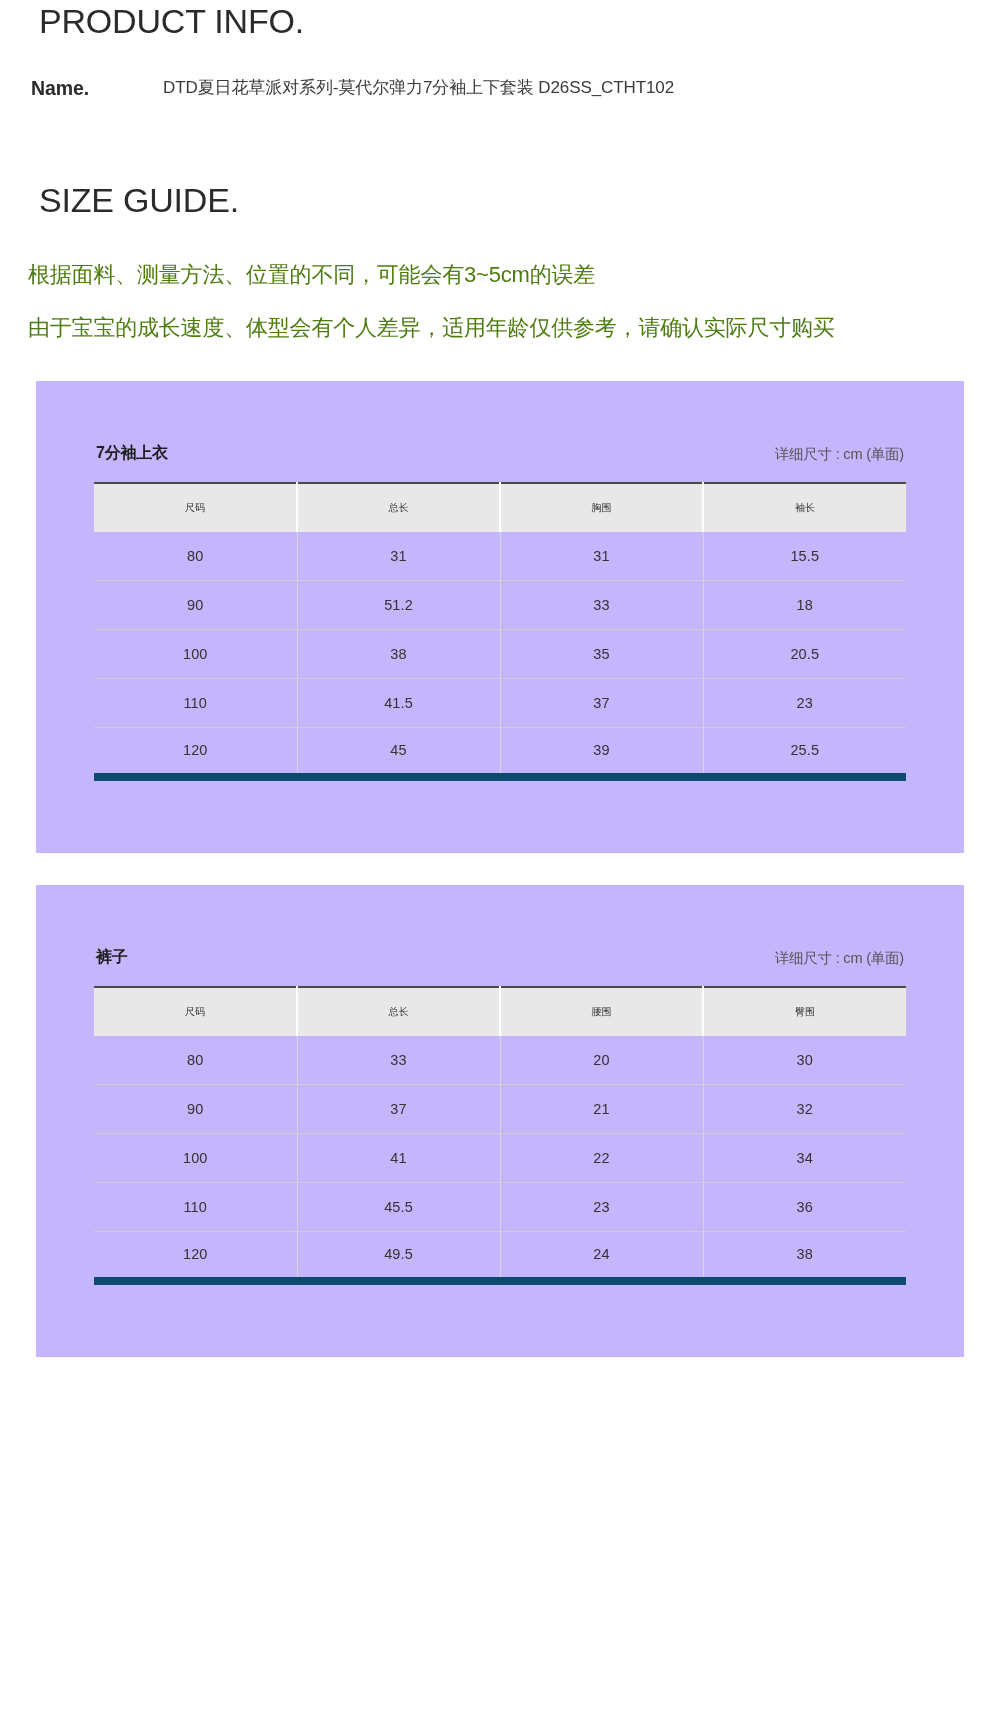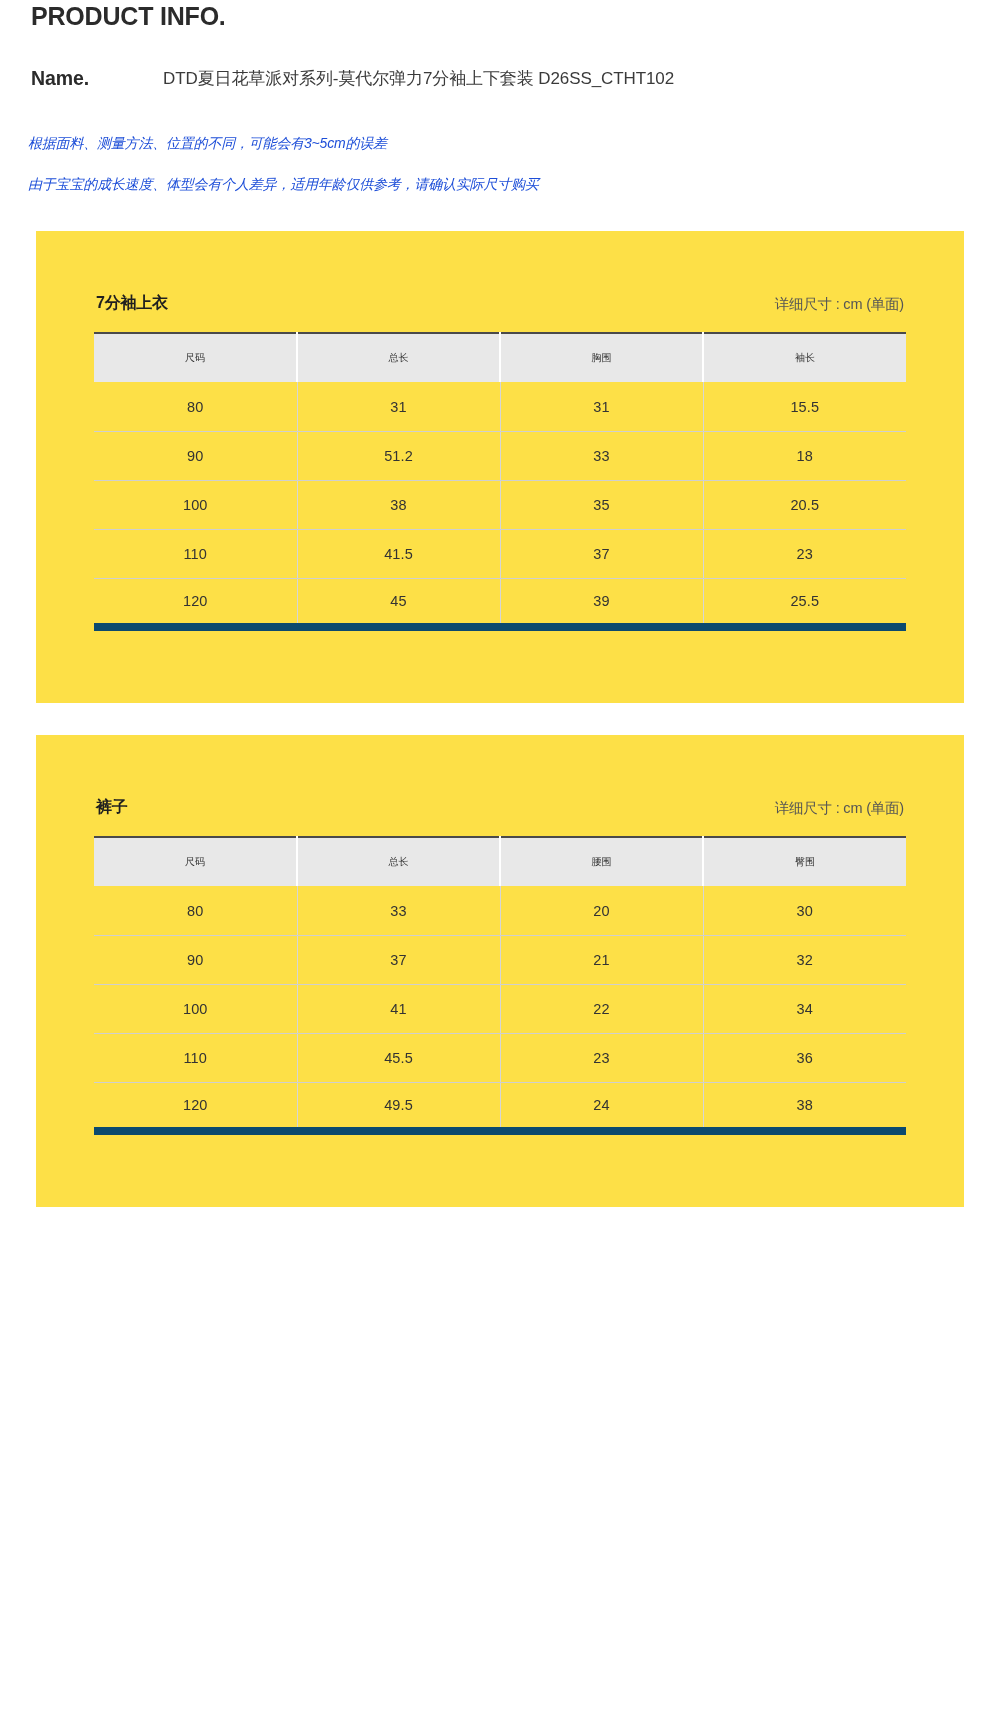--- a/index.html
+++ b/index.html
@@ -18,35 +18,36 @@
     min-height: 1730px;
     background: #ffffff;
     overflow: hidden;
   }
 
   
   .product-info {
     padding: 0 0 0 0;
   }
   .section-title {
-    font-size: 25px;
-    font-weight: 700;
+    font-size: 34px;
+    font-weight: 400;
     letter-spacing: -0.2px;
     color: #2b2b2b;
     line-height: 1;
+    margin-left: 8px;
   }
   #product-info-title { padding: 4px 0 0 31px; }
 
   .info-rows {
     margin-top: 38px;
     padding-left: 31px;
   }
   .info-row {
     display: flex;
-    align-items: center;
+    align-items: flex-end;
     margin-bottom: 29px;
   }
   .info-label {
     width: 132px;
     flex: 0 0 132px;
     font-size: 19.5px;
     font-weight: 700;
     color: #2b2b2b;
     letter-spacing: -0.1px;
   }
@@ -61,31 +62,30 @@
   
   #size-guide-title {
     padding: 0 0 0 31px;
     margin-top: 83px;
   }
   .guide-notes {
     margin-top: 42px;
     padding-left: 28px;
   }
   .guide-note {
-    font-size: 14px;
-    color: #1d4ed8;
+    font-size: 22px;
+    color: #4d7c0f;
     line-height: 1.45;
     margin-bottom: 21px;
     letter-spacing: -0.2px;
-    font-style: italic;
   }
 
   
   .table-panel {
-    background: #fde047;
+    background: #c4b5fd;
     margin: 0 36px;
     padding: 62px 58px 72px 58px;
   }
   #panel-top { margin-top: 37px; }
   #panel-bottom { margin-top: 32px; margin-bottom: 36px; }
 
   .panel-head {
     display: flex;
     align-items: flex-end;
     justify-content: space-between;
@@ -144,20 +144,21 @@
 
     <div class="info-rows">
       <div class="info-row">
         <div class="info-label">Name.</div>
         <div class="info-value">DTD夏日花草派对系列-莫代尔弹力7分袖上下套装 D26SS_CTHT102</div>
       </div>
     </div>
   </section>
 
   <section class="size-guide">
+    <h1 class="section-title" id="size-guide-title">SIZE GUIDE.</h1>
 
     <div class="guide-notes">
       <p class="guide-note">根据面料、测量方法、位置的不同，可能会有3~5cm的误差</p>
       <p class="guide-note">由于宝宝的成长速度、体型会有个人差异，适用年龄仅供参考，请确认实际尺寸购买</p>
     </div>
 
     <div class="table-panel" id="panel-top">
       <div class="panel-head">
         <div class="panel-title">7分袖上衣</div>
         <div class="panel-unit">详细尺寸 : cm (单面)</div>

